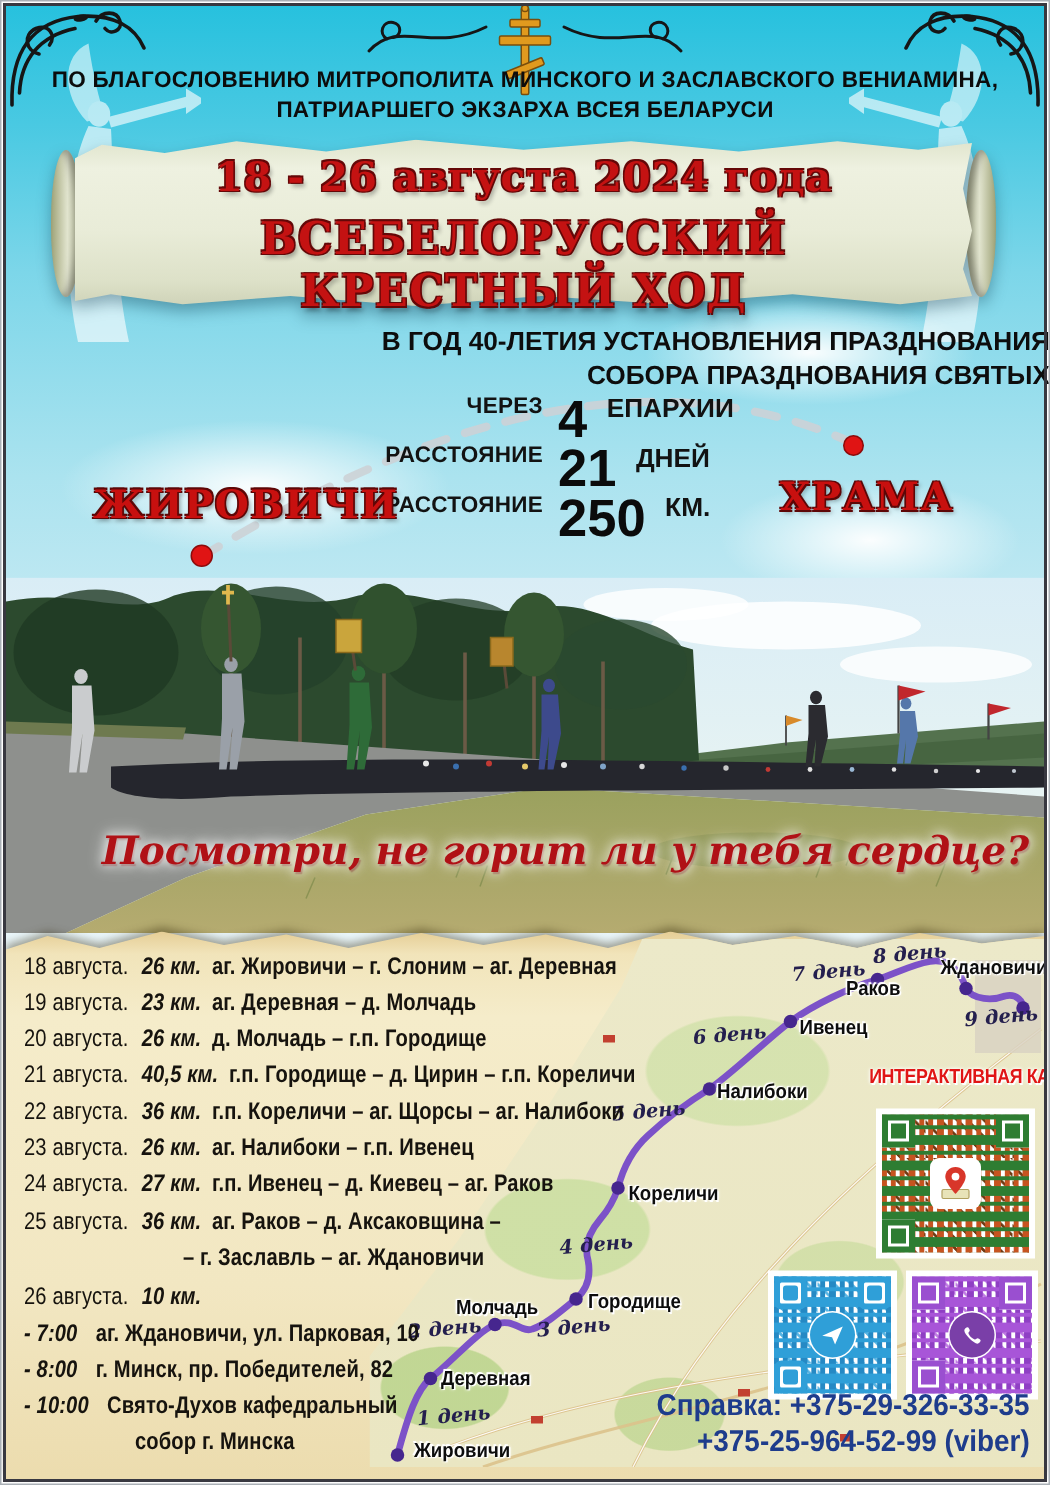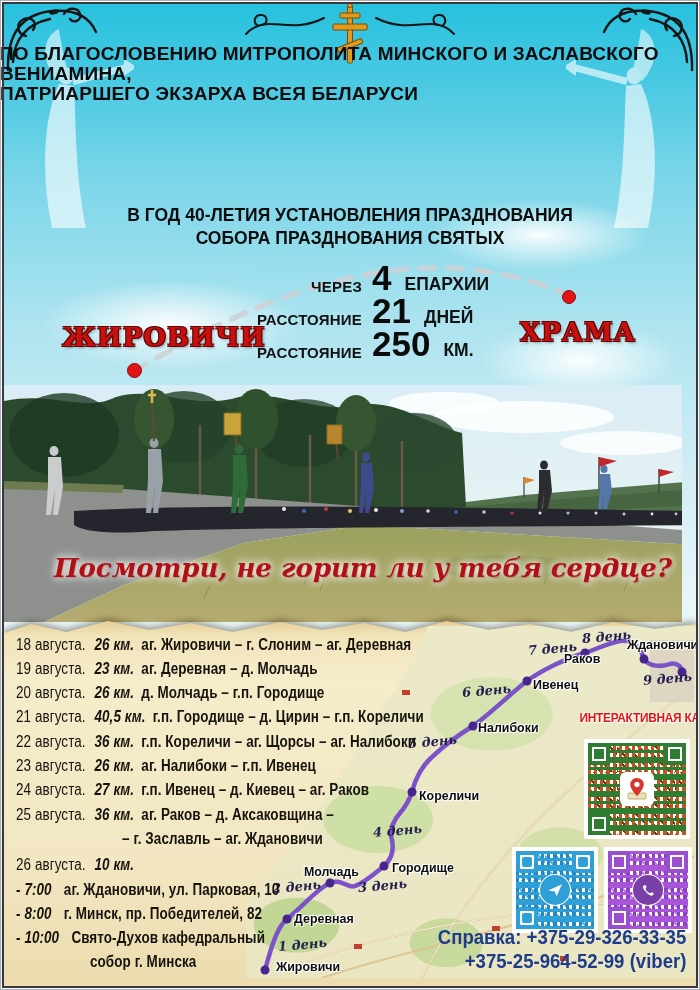--- a/index.html
+++ b/index.html
@@ -15,57 +15,57 @@
   
   .corner-flourish{position:absolute;top:4px;z-index:6;}
   .corner-flourish.right{right:4px;transform:scaleX(-1);}
   .corner-flourish.left{left:4px;}
   .angel{position:absolute;top:26px;z-index:5;opacity:.62;}
   .angel.left{left:14px;}
   .angel.right{right:14px;transform:scaleX(-1);}
   .center-flourish{position:absolute;top:10px;z-index:6;}
   .cross{position:absolute;left:331px;top:3px;z-index:7;}
   
-  .blessing{position:absolute;left:0;right:0;top:44px;z-index:8;text-align:left;
-            font-size:19px;font-weight:bold;color:#0c0c0c;line-height:20px;letter-spacing:.2px;}
+  .blessing{position:absolute;left:0;right:0;top:44px;z-index:8;text-align:center;
+            font-size:15px;font-weight:bold;color:#0c0c0c;line-height:20px;letter-spacing:.2px;}
   
   .banner-wrap{position:absolute;left:34px;top:92px;width:630px;height:112px;z-index:9;
                filter:drop-shadow(0 5px 5px rgba(0,40,60,.35));}
   .banner-paper{position:absolute;left:16px;right:16px;top:0;bottom:0;
       background:linear-gradient(180deg,#dfe3cb 0%,#eef1e0 18%,#e9ecd8 55%,#dde1c8 85%,#cfd3b8 100%);
       clip-path:polygon(0% 12%,3% 4%,10% 9%,18% 2%,28% 8%,38% 1%,50% 7%,62% 2%,74% 8%,85% 2%,94% 7%,100% 3%,
                         99% 30%,100% 55%,99% 78%,100% 94%,92% 99%,80% 93%,66% 99%,52% 94%,38% 100%,24% 94%,12% 99%,4% 93%,0% 97%);}
   .banner-curl{position:absolute;top:8px;width:20px;height:98px;
       background:linear-gradient(90deg,#9ea277,#e2e5cf 55%,#b9bd9b);
       border-radius:10px/46px;box-shadow:inset -4px 0 5px rgba(0,0,0,.35);}
   .banner-curl.left{left:0;}
   .banner-curl.right{right:0;transform:scaleX(-1);}
   .banner-text{position:absolute;left:20px;right:20px;top:0;text-align:center;}
   .banner-dates{margin-top:11px;font-family:"DejaVu Serif",serif;font-weight:bold;font-size:27px;
       color:#c41212;letter-spacing:.5px;
       text-shadow:1px 1px 0 #640808,-1px -1px 0 #640808,1px -1px 0 #640808,-1px 1px 0 #640808,2px 3px 3px rgba(0,0,0,.3);}
   .banner-title{margin-top:8px;font-family:"DejaVu Serif",serif;font-weight:bold;font-size:30px;
       color:#c41212;letter-spacing:1px;transform:scaleX(.96);transform-origin:center;
       text-shadow:1px 1px 0 #640808,-1px -1px 0 #640808,1px -1px 0 #640808,-1px 1px 0 #640808,2px 3px 3px rgba(0,0,0,.3);}
   
-  .subtitle{position:absolute;left:0;right:0;top:204px;z-index:8;text-align:center;
+  .subtitle{position:absolute;left:0;right:0;top:216px;z-index:8;text-align:right;
             font-size:17.5px;font-weight:bold;color:#0d0d0d;line-height:23px;}
   
   .arc-svg{position:absolute;inset:4px;z-index:4;pointer-events:none;}
   .stats{position:absolute;left:138px;top:262px;width:430px;z-index:10;}
-  .stat-row{display:flex;align-items:flex-end;height:33px;}
+  .stat-row{display:flex;align-items:flex-start;height:33px;}
   .stat-label{flex:0 0 224px;text-align:right;font-size:15px;font-weight:bold;color:#121212;letter-spacing:.2px;}
   .stat-value{margin-left:10px;font-size:35px;font-weight:bold;color:#0b0b0b;line-height:1;}
   .stat-unit{margin-left:13px;font-size:17.5px;font-weight:bold;color:#121212;}
   .city-big{position:absolute;z-index:10;font-family:"DejaVu Serif",serif;font-weight:bold;font-size:26px;
       color:#c8100f;letter-spacing:1px;
       text-shadow:1px 1px 0 #5d0707,-1px -1px 0 #5d0707,1px -1px 0 #5d0707,-1px 1px 0 #5d0707,2px 2px 3px rgba(0,0,0,.35);}
   .red-dot{position:absolute;border-radius:50%;background:#e01414;border:1px solid #8d0b0b;z-index:10;}
   
-  .photo{position:absolute;left:4px;right:18px;top:385px;height:237px;z-index:3;overflow:hidden;}
+  .photo{position:absolute;left:4px;right:4px;top:385px;height:237px;z-index:3;overflow:hidden;}
   .photo-caption{position:absolute;right:10px;top:168px;z-index:5;white-space:nowrap;
       font-family:"DejaVu Serif",serif;font-style:italic;font-weight:bold;font-size:26px;color:#b01116;
       text-shadow:0 0 7px rgba(255,255,255,.95),0 0 12px rgba(255,255,255,.85),1px 1px 1px rgba(110,0,0,.5);}
   
   .bottom-wrap{position:absolute;left:4px;right:4px;top:618px;height:368px;z-index:20;
                filter:drop-shadow(0 -3px 3px rgba(40,30,0,.4));}
   .bottom{position:absolute;inset:0;
       background:linear-gradient(180deg,#e3c98e 0px,#f1e4ba 18px,#f5ecca 60px,#f2e7c2 65%,#ecdcae 100%);
       clip-path:polygon(0 15px,4% 6px,9% 14px,15% 3px,21% 12px,27% 5px,33% 14px,40% 4px,46% 12px,52% 5px,
                         58% 14px,64% 3px,70% 12px,76% 6px,82% 14px,88% 4px,94% 11px,100% 6px,100% 100%,0 100%);}
@@ -189,20 +189,29 @@
       <path d="M58,52 L112,38 L112,45 L60,59 Z"></path>
       <path d="M110,33 L123,41 L110,50 Z"></path>
     </g>
   </svg>
 
   <div class="blessing">
     <div>ПО БЛАГОСЛОВЕНИЮ МИТРОПОЛИТА МИНСКОГО И ЗАСЛАВСКОГО ВЕНИАМИНА,</div>
     <div>ПАТРИАРШЕГО ЭКЗАРХА ВСЕЯ БЕЛАРУСИ</div>
   </div>
 
+  <div class="banner-wrap">
+    <div class="banner-curl left"></div>
+    <div class="banner-curl right"></div>
+    <div class="banner-paper"></div>
+    <div class="banner-text">
+      <div class="banner-dates">18 - 26 августа 2024 года</div>
+      <div class="banner-title">ВСЕБЕЛОРУССКИЙ КРЕСТНЫЙ ХОД</div>
+    </div>
+  </div>
 
   <div class="subtitle">
     <div>В ГОД 40-ЛЕТИЯ УСТАНОВЛЕНИЯ ПРАЗДНОВАНИЯ</div>
     <div>СОБОРА ПРАЗДНОВАНИЯ СВЯТЫХ</div>
   </div>
 
   <svg class="arc-svg" width="692" height="982" viewBox="0 0 692 982">
     <path d="M129,368 C270,282 424,228 566,292" fill="none" stroke="#ccd2d6" stroke-width="5.5" stroke-dasharray="15 13" stroke-linecap="round" opacity=".9"></path>
   </svg>
 

